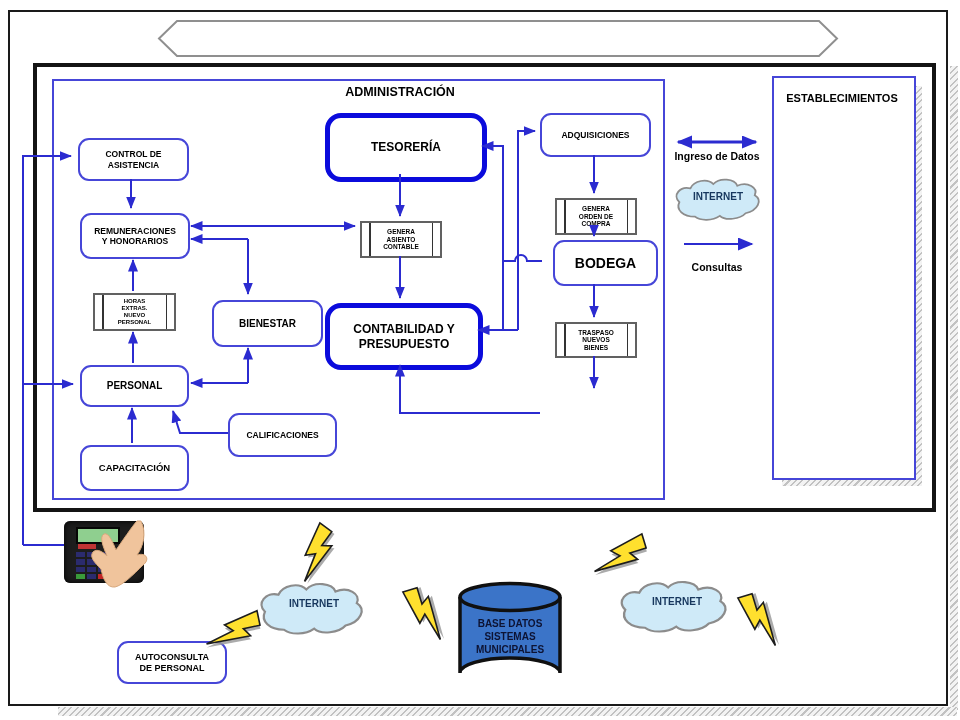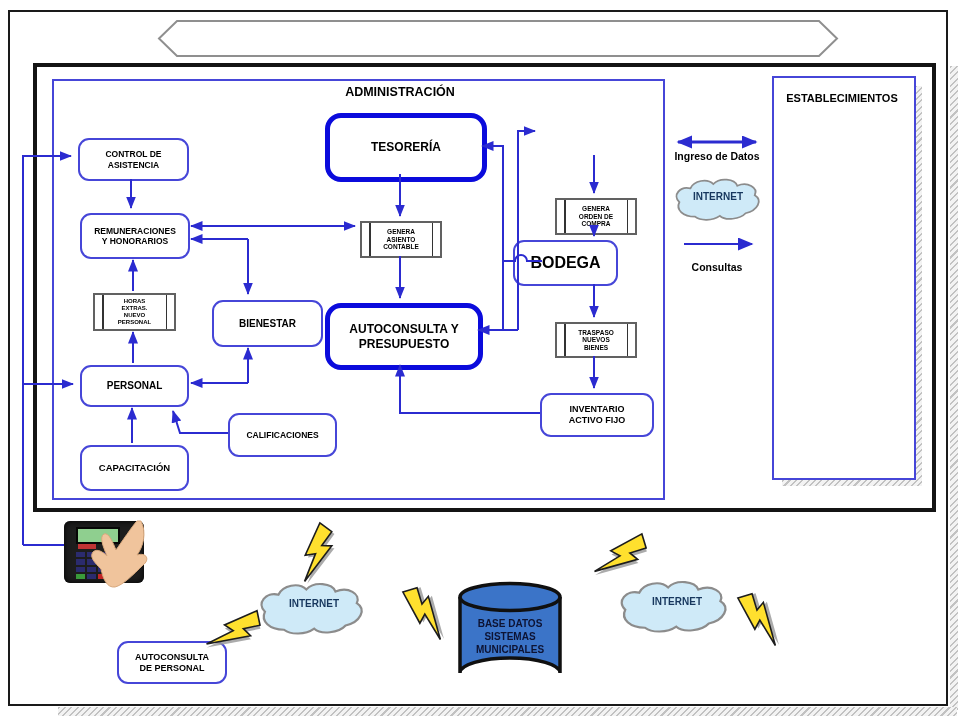--- a/index.html
+++ b/index.html
@@ -69,57 +69,56 @@
       <span>CONTROL DE
 ASISTENCIA</span>
     </div>
   <div class="box" style="left:80px;top:213px;width:106px;height:42px;font-size:8.5px">
       <span>REMUNERACIONES
 Y HONORARIOS</span>
     </div>
   <div class="box thick" style="left:325px;top:113px;width:152px;height:59px;font-size:12px">
       <span>TESORERÍA</span>
     </div>
+  <div class="box" style="left:540px;top:113px;width:107px;height:40px;font-size:8.5px">
+      <span>ADQUISICIONES</span>
+    </div>
   <div class="pbox" style="left:555px;top:198px;width:78px;height:33px;font-size:6.5px">
       <span>GENERA
 ORDEN DE
 COMPRA</span>
     </div>
-  <div class="box" style="left:513px;top:240px;width:101px;height:42px;font-size:16px">
+  <div class="box" style="left:553px;top:240px;width:101px;height:42px;font-size:14px">
       <span>BODEGA</span>
     </div>
   <div class="pbox" style="left:360px;top:221px;width:78px;height:33px;font-size:6.5px">
       <span>GENERA
 ASIENTO
 CONTABLE</span>
     </div>
   <div class="pbox" style="left:93px;top:293px;width:79px;height:34px;font-size:6px">
       <span>HORAS
 EXTRAS.
 NUEVO
 PERSONAL</span>
     </div>
   <div class="box" style="left:212px;top:300px;width:107px;height:43px;font-size:10px">
       <span>BIENESTAR</span>
     </div>
   <div class="box thick" style="left:325px;top:303px;width:148px;height:57px;font-size:12px">
-      <span>AUTOCONSULTA Y
+      <span>CONTABILIDAD Y
 PRESUPUESTO</span>
     </div>
   <div class="pbox" style="left:555px;top:322px;width:78px;height:32px;font-size:6.5px">
       <span>TRASPASO
 NUEVOS
 BIENES</span>
     </div>
   <div class="box" style="left:80px;top:365px;width:105px;height:38px;font-size:10px">
       <span>PERSONAL</span>
-    </div>
-  <div class="box" style="left:540px;top:393px;width:110px;height:40px;font-size:9px">
-      <span>INVENTARIO
-ACTIVO FIJO</span>
     </div>
   <div class="box" style="left:228px;top:413px;width:105px;height:40px;font-size:8.5px">
       <span>CALIFICACIONES</span>
     </div>
   <div class="box" style="left:80px;top:445px;width:105px;height:42px;font-size:9.5px">
       <span>CAPACITACIÓN</span>
     </div>
   <div class="box" style="left:117px;top:641px;width:106px;height:39px;font-size:9px">
       <span>AUTOCONSULTA
 DE PERSONAL</span>

